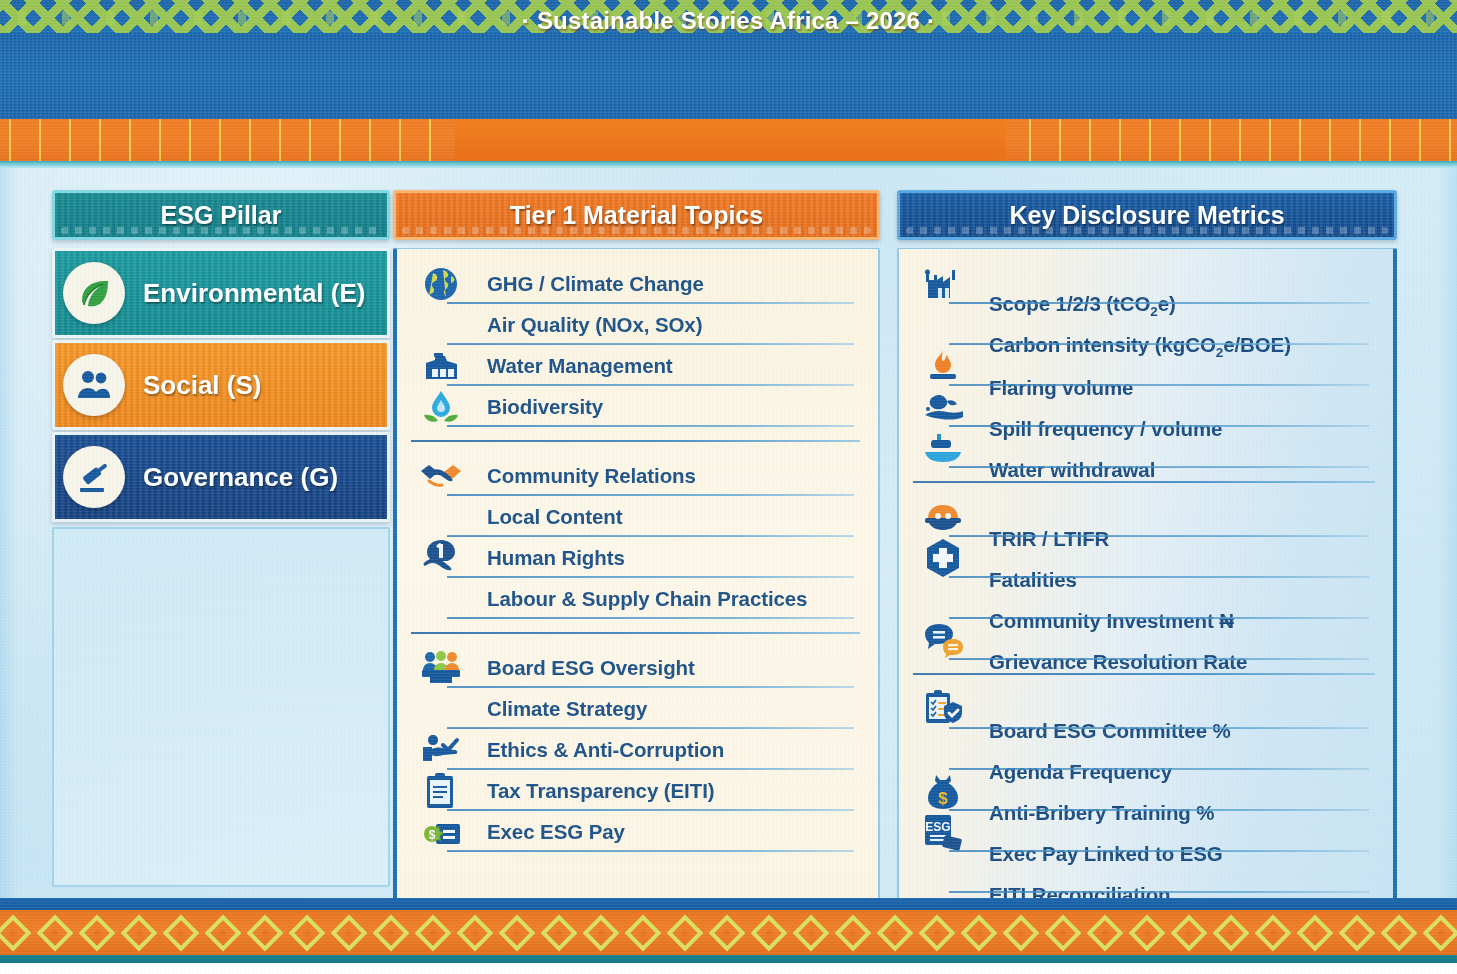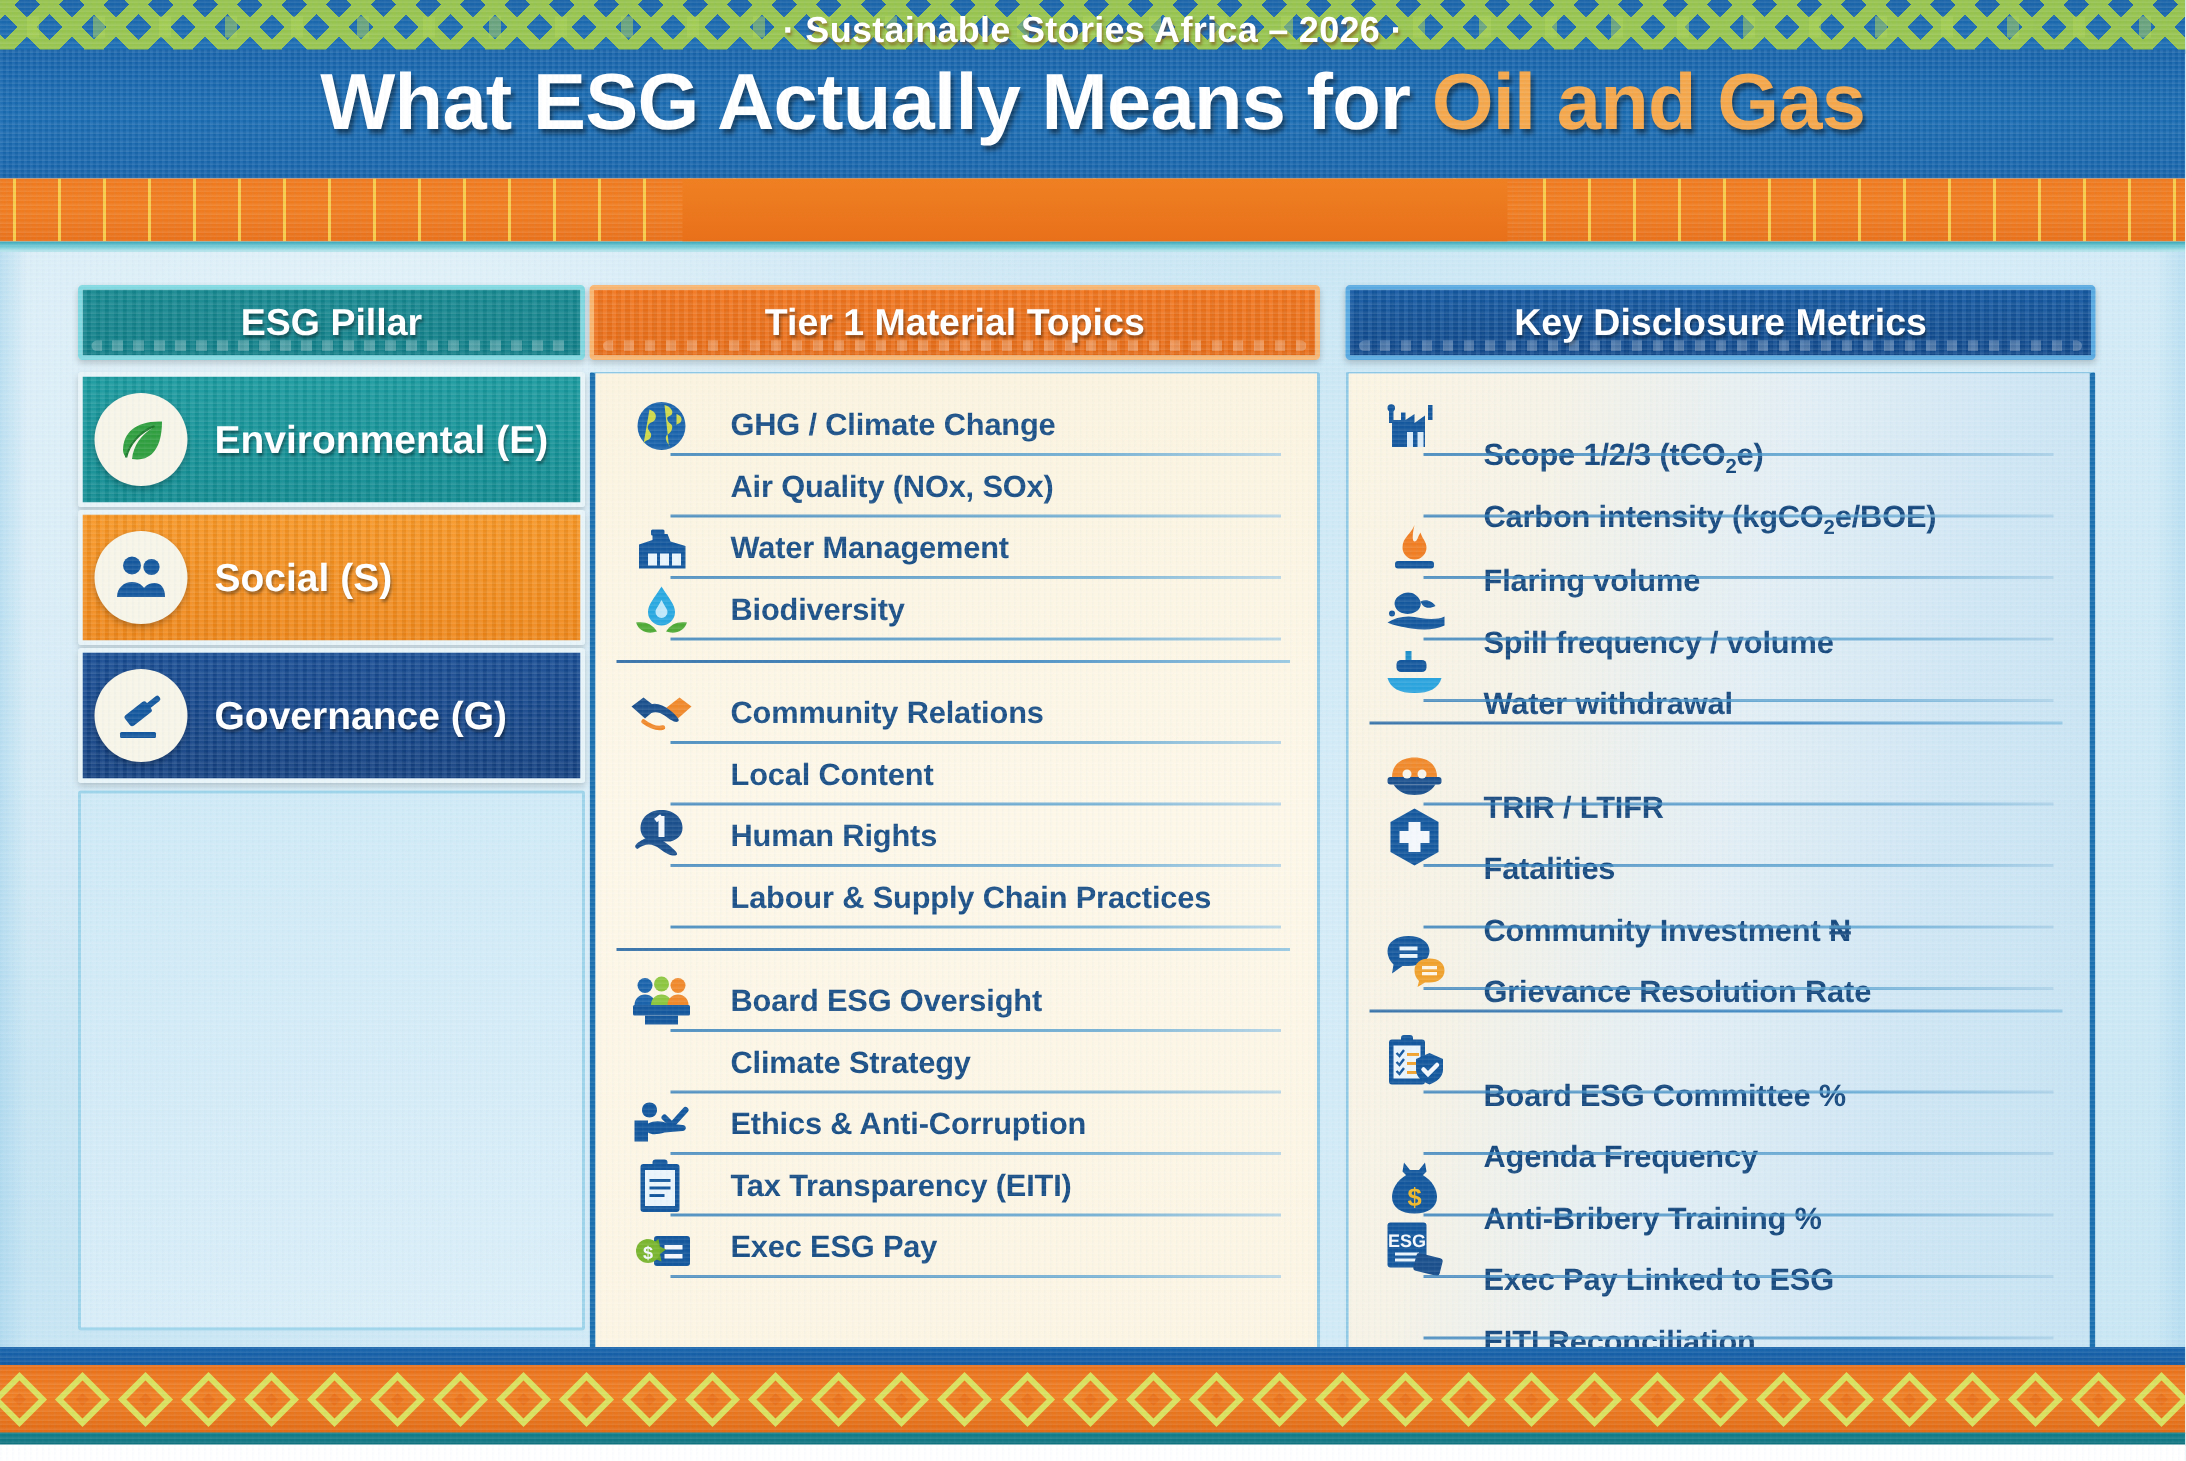--- a/index.html
+++ b/index.html
@@ -327,21 +327,20 @@
 
 <div class="poster">
 
   <div class="top-band">
     <div class="chevrons"></div>
     <div class="chevron-diamonds"></div>
   </div>
 
   <div class="header-blue"></div>
 
-  <div class="main-title"><span>What ESG Actually Means for </span><span class="accent">Oil and Gas</span></div>
 
   <div class="sub-band">
     <div class="sub-diamond-row"></div>
     <div class="subtitle-bg"></div>
   </div>
   <div class="subtitle">· Sustainable Stories Africa – 2026 ·</div>
   <div class="thin-teal"></div>
 
   <div class="left-edge"></div>
   <div class="right-edge"></div>

